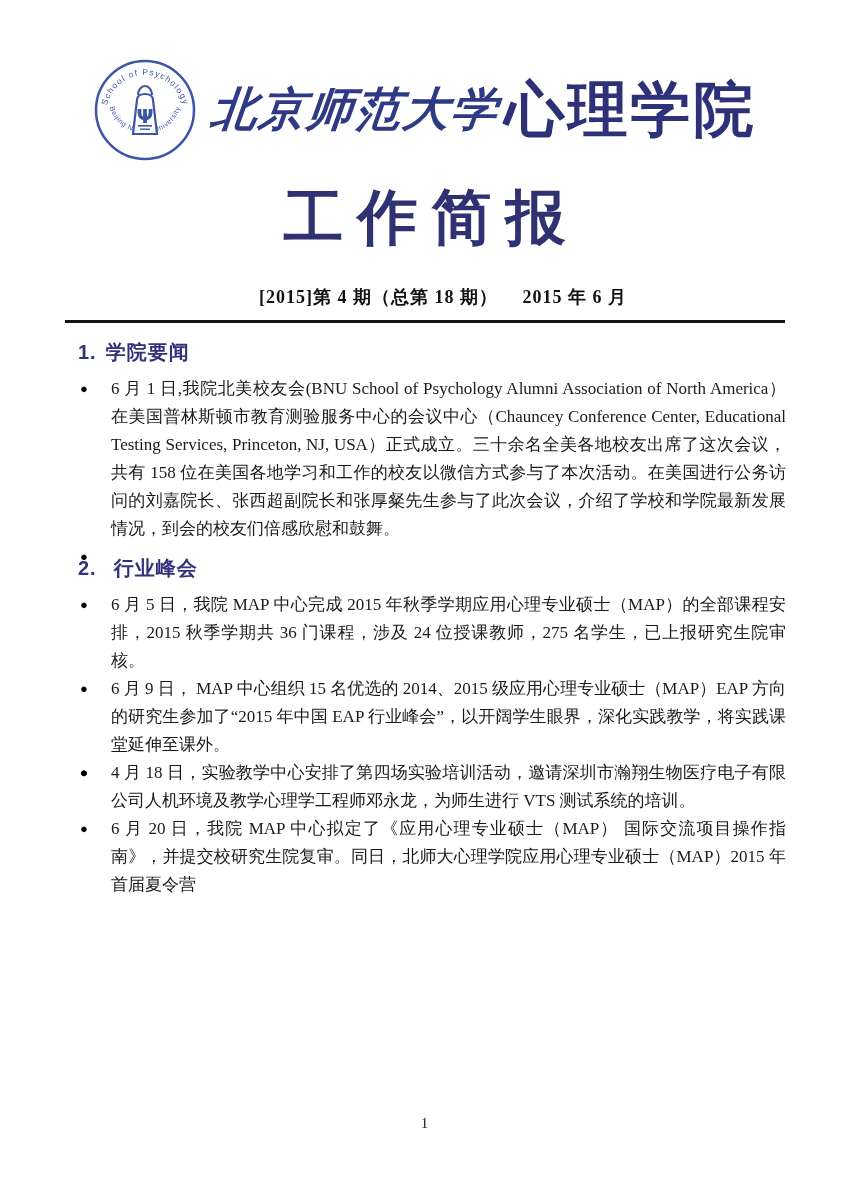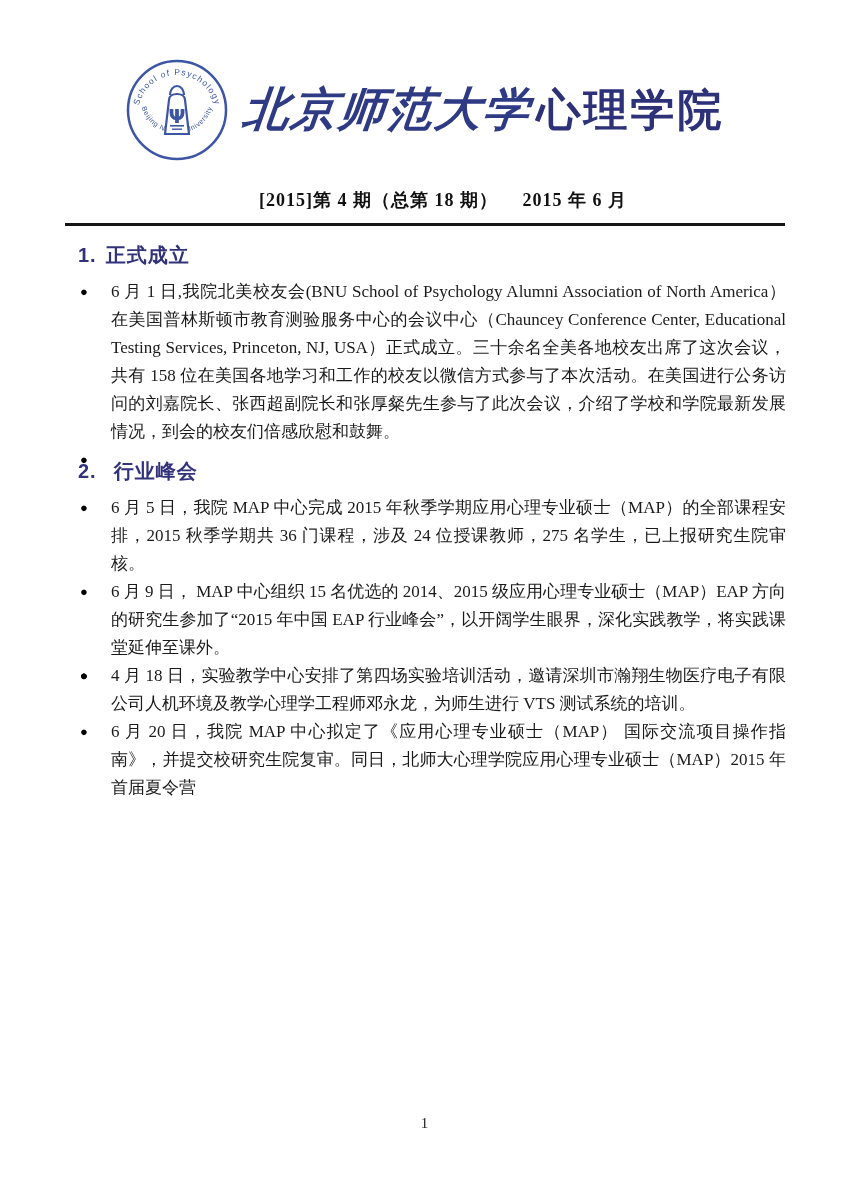--- a/index.html
+++ b/index.html
@@ -35,21 +35,21 @@
     font-style: italic;
     font-weight: bold;
     font-size: 46px;
     letter-spacing: 2px;
     transform: skewX(-6deg);
     color: #2f3a85;
   }
   .school-name .bold {
     font-family: "Liberation Sans", "DejaVu Sans", sans-serif;
     font-weight: 900;
-    font-size: 44px;
+    font-size: 60px;
     letter-spacing: 3px;
     margin-left: 6px;
     color: #2c3178;
   }
   .bulletin-title {
     margin-top: 16px;
     font-size: 60px;
     font-weight: bold;
     color: #2e3270;
     letter-spacing: 14px;
@@ -145,30 +145,31 @@
           <text x="52" y="65" text-anchor="middle" font-size="20" font-weight="bold" font-family="DejaVu Sans, sans-serif">Ψ</text>
           <rect x="45" y="67" width="14" height="1.6" fill="#3c55a5"></rect>
           <rect x="47" y="70.5" width="10" height="1.4" fill="#3c55a5"></rect>
         </svg>
       </div>
       <div class="school-name">
         <span class="script">北京师范大学</span>
         <span class="bold">心理学院</span>
       </div>
     </div>
+    <div class="bulletin-title">工作简报</div>
     <div class="issue-line">[2015]第 4 期（总第 18 期）　 2015 年 6 月</div>
   </div>
 
   <div class="header-divider"></div>
 
   <div class="content">
 
     <div class="section-heading">
       <span class="num">1.</span>
-      <span class="ttl">正式成立</span>
+      <span class="ttl">学院要闻</span>
     </div>
     <ul class="bullet-list">
       <li class="bullet-item">
         <span class="bullet-glyph">●</span>
         <span class="item-text">6 月 1 日,我院北美校友会(BNU School of Psychology Alumni Association of North America）在美国普林斯顿市教育测验服务中心的会议中心（Chauncey Conference Center, Educational Testing Services, Princeton, NJ, USA）正式成立。三十余名全美各地校友出席了这次会议，共有 158 位在美国各地学习和工作的校友以微信方式参与了本次活动。在美国进行公务访问的刘嘉院长、张西超副院长和张厚粲先生参与了此次会议，介绍了学校和学院最新发展情况，到会的校友们倍感欣慰和鼓舞。</span>
       </li>
       <li class="bullet-item">
         <span class="bullet-glyph">●</span>
       </li>
     </ul>

